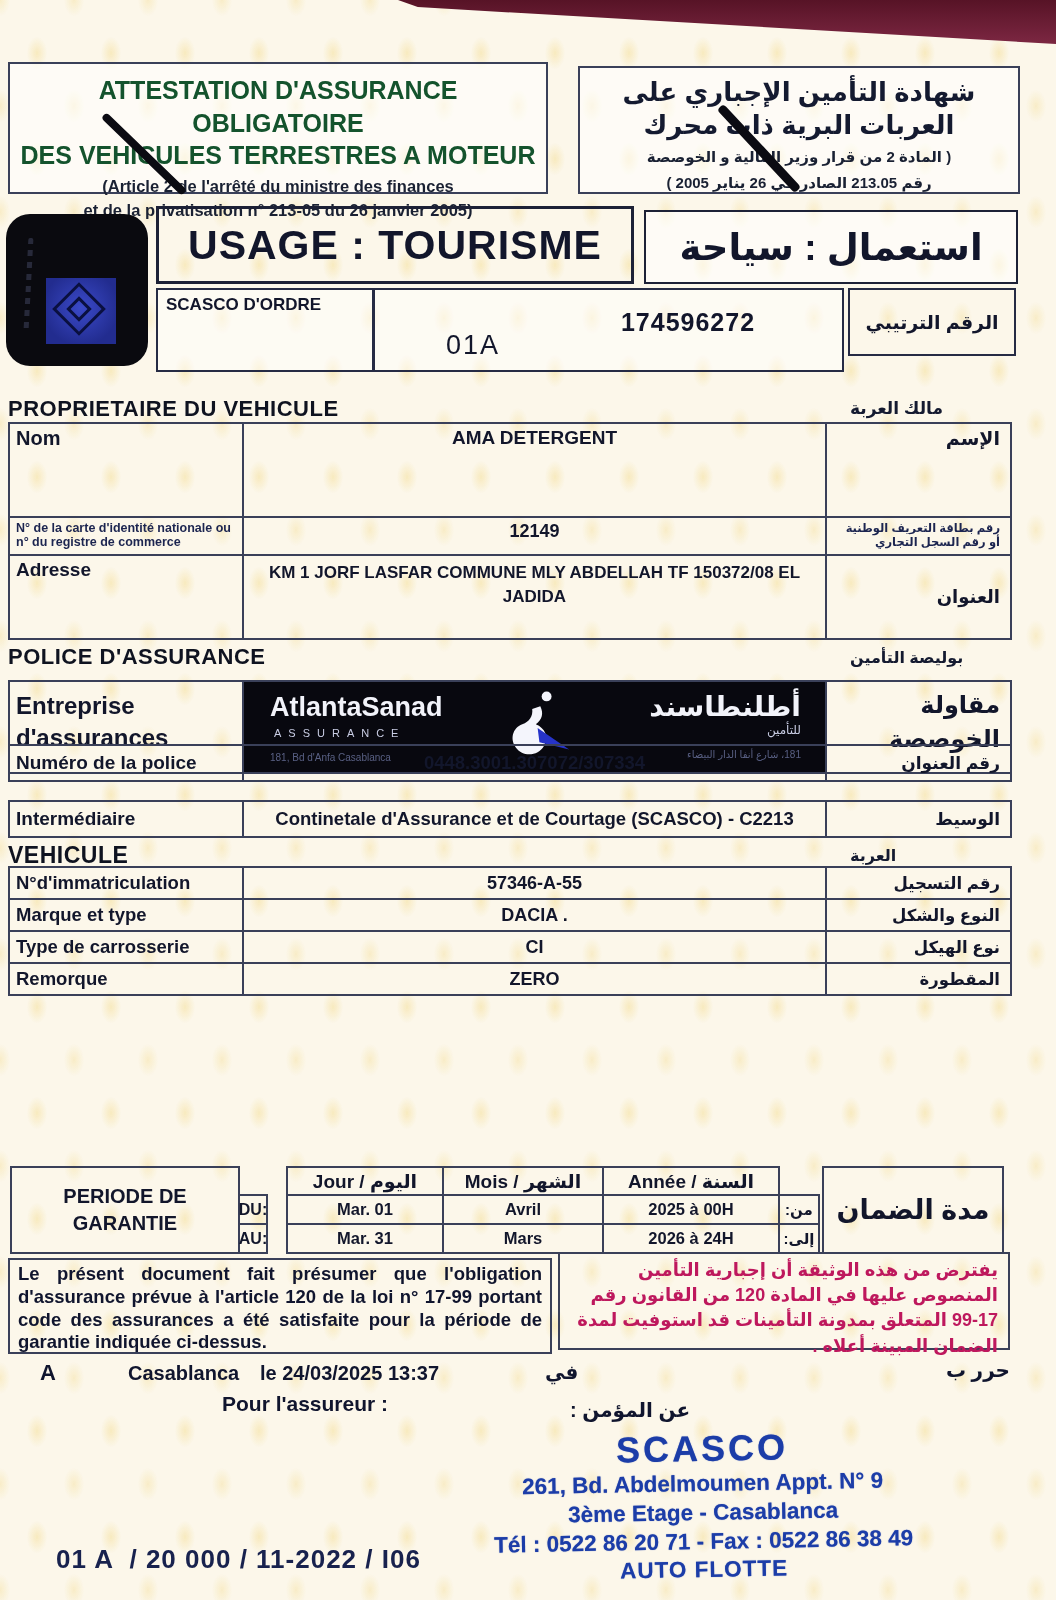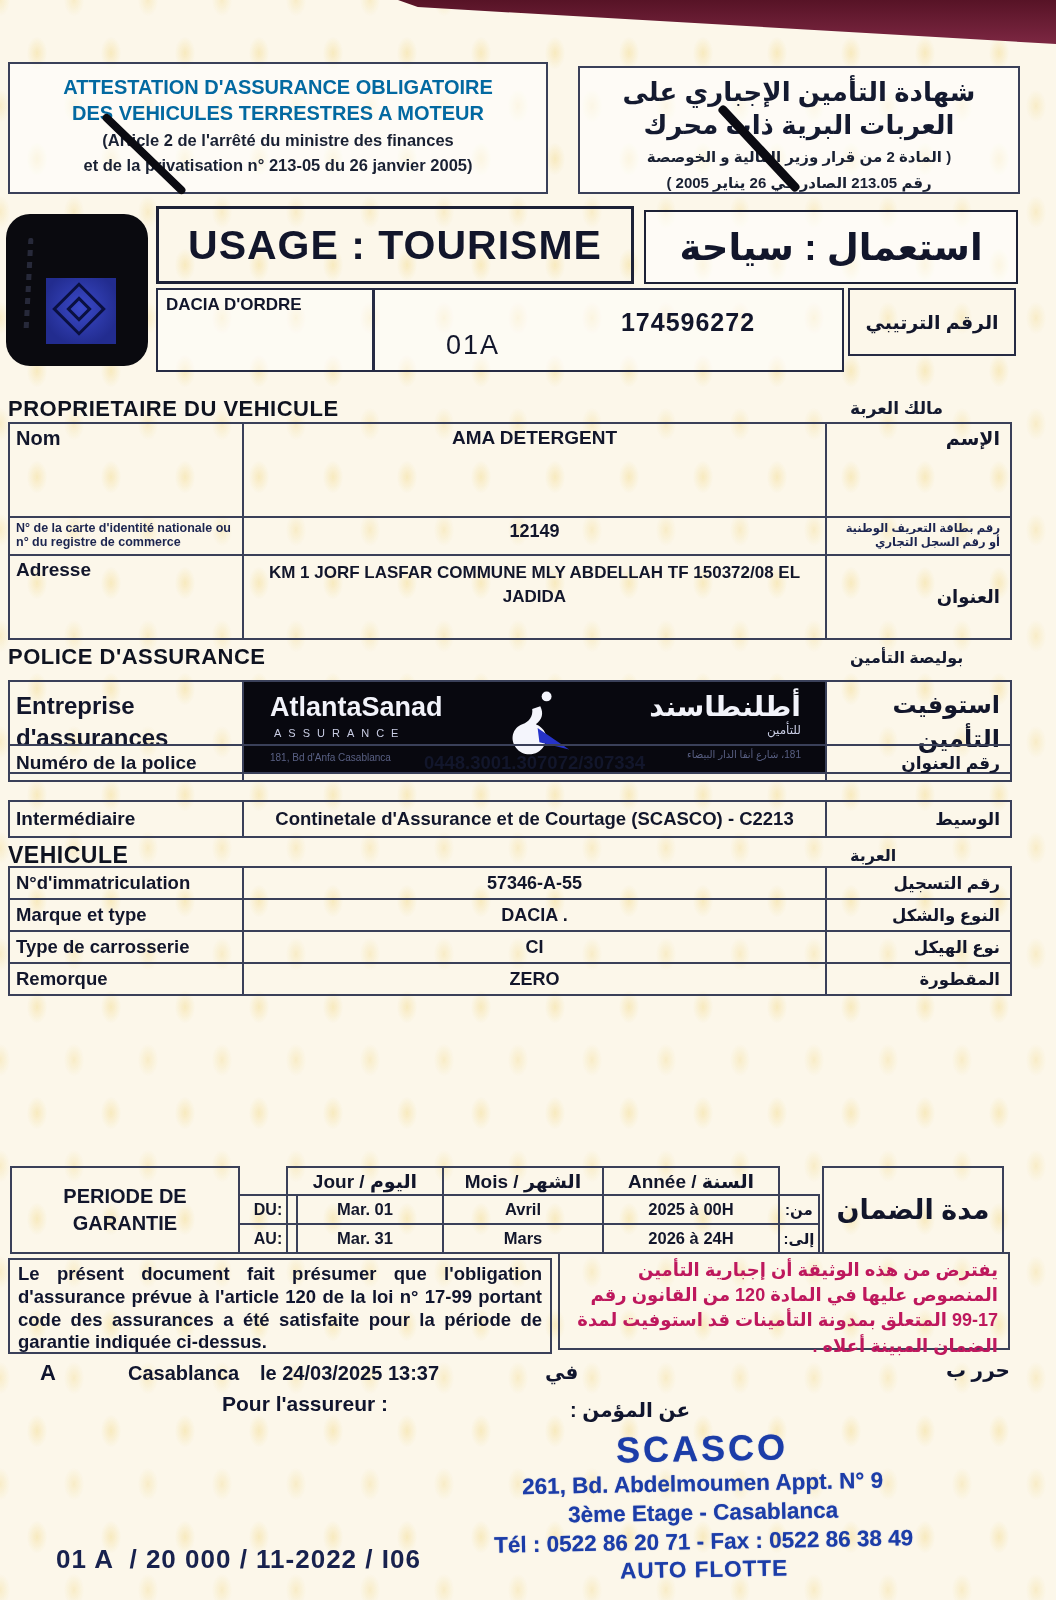--- a/index.html
+++ b/index.html
@@ -18,21 +18,21 @@
   .rtl { direction:rtl; }
   .ctr { display:flex; align-items:center; justify-content:center; }
 
   
   .top-wedge { left:398px; top:0; width:658px; height:44px;
     background:linear-gradient(#571326,#7c2742);
     clip-path:polygon(0 0,100% 0,100% 100%,3% 16%); }
 
   
   .hdr-fr { left:8px; top:62px; width:540px; height:132px; text-align:center; padding-top:10px; }
-  .hdr-fr .t { font-size:20px; font-weight:bold; line-height:1.3; color:#0369a1; }
+  .hdr-fr .t { font-size:25px; font-weight:bold; line-height:1.3; color:#14532d; }
   .hdr-fr .s { font-size:16.5px; font-weight:600; line-height:1.2; margin-top:5px; color:#1a2133; }
   .hdr-ar { left:578px; top:66px; width:442px; height:128px; text-align:center; padding-top:8px; }
   .hdr-ar .t { font-size:26px; font-weight:bold; line-height:1.25; color:#141a30; }
   .hdr-ar .s { font-size:15px; font-weight:bold; line-height:1.3; margin-top:6px; color:#1a2133; }
   .strike { background:#0b0b12; border-radius:4px; }
   .strike-fr { left:88px; top:150px; width:112px; height:8px; transform:rotate(44deg); }
   .strike-ar { left:702px; top:144px; width:114px; height:9px; transform:rotate(47deg); }
 
   
   .holo { left:6px; top:214px; width:142px; height:152px; background:#0a0a0f; border-radius:24px; }
@@ -117,21 +117,21 @@
   
   .war-grid { left:10px; top:1166px; width:812px; height:90px; }
   .wc { position:absolute; border:2px solid #3a4059; display:flex; align-items:center; justify-content:center; font-weight:bold; }
   .wg-title { left:0; top:0; width:230px; height:88px; font-size:20px; text-align:center; line-height:1.35; }
   .wg-h { height:30px; top:0; font-size:19px; }
   .wg-jour { left:276px; width:158px; }
   .wg-mois { left:432px; width:162px; }
   .wg-annee { left:592px; width:178px; }
   .wg-r1 { top:28px; height:31px; }
   .wg-r2 { top:57px; height:31px; }
-  .wg-lab { left:228px; width:60px; font-size:16px; }
+  .wg-lab { left:228px; width:30px; font-size:16px; }
   .wg-val { font-size:16.5px; }
   .wg-ar { left:768px; width:42px; font-size:15px; }
   .war-right { left:822px; top:1166px; width:182px; height:88px; border:2.5px solid #3a4059; font-size:27px; font-weight:bold; }
 
   
   .legal-fr { left:8px; top:1258px; width:544px; height:96px; padding:3px 8px; font-size:18.5px; font-weight:bold; text-align:justify; line-height:1.23; color:#10152e; }
   .legal-ar { left:558px; top:1252px; width:452px; height:98px; padding:4px 10px; font-size:18px; font-weight:bold; line-height:1.4; text-align:right; color:#be185d; }
 
   
   .sig { font-weight:bold; color:#10152e; }
@@ -181,21 +181,21 @@
     <div class="holo-blue">
       <div class="holo-d1"></div>
       <div class="holo-d2"></div>
     </div>
   </div>
 
   <div class="abs usage-fr ctr">USAGE : TOURISME</div>
   <div class="abs usage-ar ctr whitish rtl">استعمال : سياحة</div>
 
   <div class="abs order-box">
-    <div class="order-label">DACIA D'ORDRE</div>
+    <div class="order-label">SCASCO D'ORDRE</div>
     <div class="order-div"></div>
     <div class="order-serial">01A</div>
     <div class="order-number">174596272</div>
   </div>
   <div class="abs order-ar ctr rtl">الرقم الترتيبي</div>
 
   <div class="abs sec-t" style="left:8px; top:396px;">PROPRIETAIRE DU VEHICULE</div>
   <div class="abs sec-t-ar rtl" style="left:850px; top:398px;">مالك العربة</div>
 
   <div class="row r-nom">
@@ -233,21 +233,21 @@
             <path d="M44 46 L 79 70 L 46 62 Z" fill="#2633c9"></path>
           </svg>
         </div>
         <div class="bn-right">
           <div class="bn-brand-ar">أطلنطاسند</div>
           <div class="bn-sub-ar">للتأمين</div>
           <div class="bn-addr-ar">181، شارع أنفا الدار البيضاء</div>
         </div>
       </div>
     </div>
-    <div class="c-ar">استوفيت التأمين</div>
+    <div class="c-ar">مقاولة الخوصصة</div>
   </div>
 
   <div class="row r-pol vc">
     <div class="c-label">Numéro de la police</div>
     <div class="c-val">0448.3001.307072/307334</div>
     <div class="c-ar">رقم العنوان</div>
   </div>
   <div class="row r-int vc">
     <div class="c-label">Intermédiaire</div>
     <div class="c-val">Continetale d'Assurance et de Courtage (SCASCO) - C2213</div>

